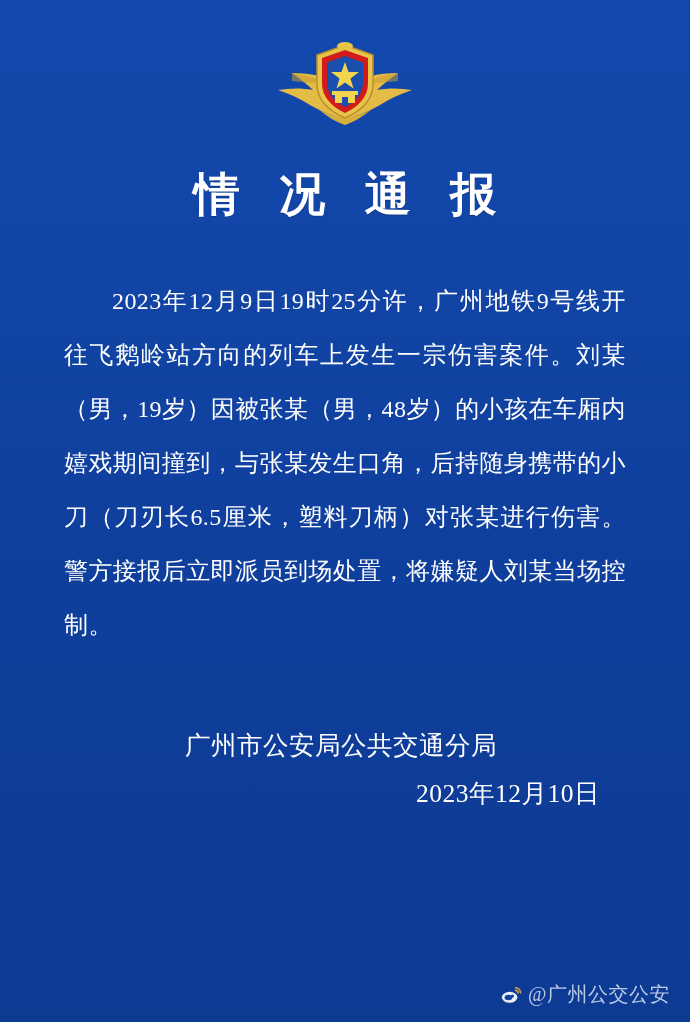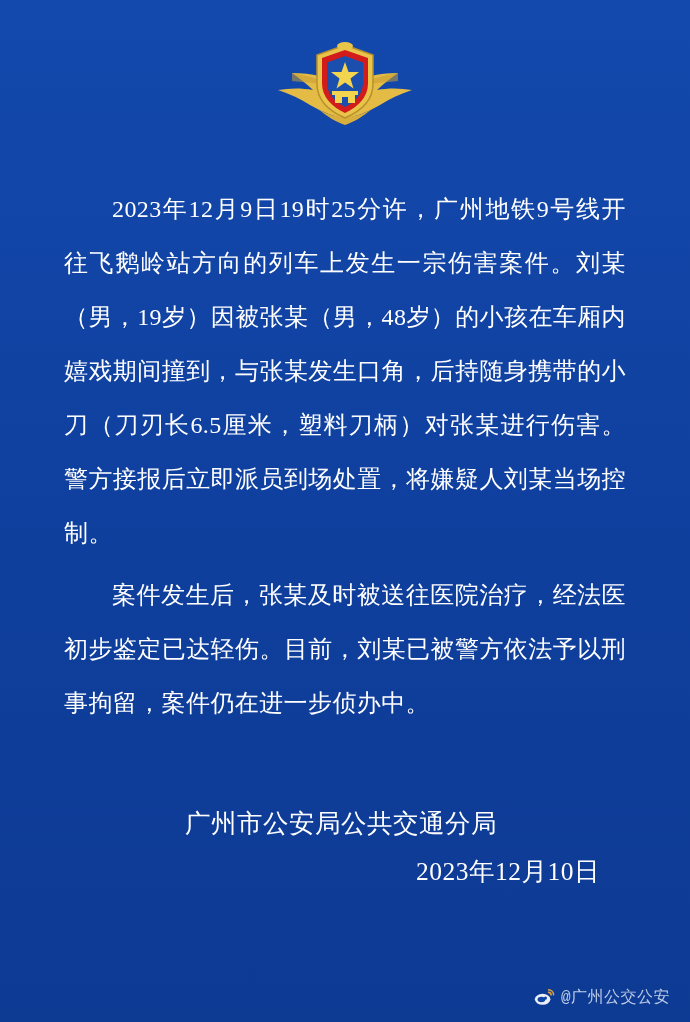--- a/index.html
+++ b/index.html
@@ -100,22 +100,22 @@
     align-items: center;
     gap: 6px;
     opacity: 0.92;
   }
   .weibo-icon {
     width: 22px;
     height: 22px;
     display: block;
   }
   .watermark-text {
-    font-size: 16px;
-    font-family: Liberation Mono, monospace;
+    font-size: 20px;
+    font-family: Liberation Serif, serif;
     color: #cdd9ef;
     letter-spacing: 0.5px;
   }
 </style>
 </head>
 <body>
 
 <div class="page">
 
   <div class="emblem-wrap">
@@ -141,24 +141,24 @@
       <polygon points="150,48 157,68 178,68 161,81 167,101 150,89 133,101 139,81 122,68 143,68" fill="#f2d44f"></polygon>
 
       <rect x="124" y="106" width="52" height="8" fill="#f2d44f"></rect>
       <rect x="130" y="114" width="40" height="16" fill="#f2d44f"></rect>
       <rect x="144" y="118" width="12" height="12" fill="#1a4fae"></rect>
 
       <ellipse cx="150" cy="16" rx="16" ry="8" fill="#e8c44a"></ellipse>
     </svg>
   </div>
 
+  <div class="title">情 况 通 报</div>
 
   <div class="body-block">
     <p class="para first">2023年12月9日19时25分许，广州地铁9号线开往飞鹅岭站方向的列车上发生一宗伤害案件。刘某（男，19岁）因被张某（男，48岁）的小孩在车厢内嬉戏期间撞到，与张某发生口角，后持随身携带的小刀（刀刃长6.5厘米，塑料刀柄）对张某进行伤害。警方接报后立即派员到场处置，将嫌疑人刘某当场控制。</p>
-    <p class="para second">案件发生后，张某及时被送往医院治疗，经法医初步鉴定已达轻伤。目前，刘某已被警方依法予以刑事拘留，案件仍在进一步侦办中。</p>
   </div>
 
   <div class="signature">
     <div class="sign-org">广州市公安局公共交通分局</div>
     <div class="sign-date">2023年12月10日</div>
   </div>
 
   <div class="watermark">
     <span class="weibo-icon-wrap">
       <svg class="weibo-icon" viewBox="0 0 24 24" xmlns="http://www.w3.org/2000/svg" aria-hidden="true">

